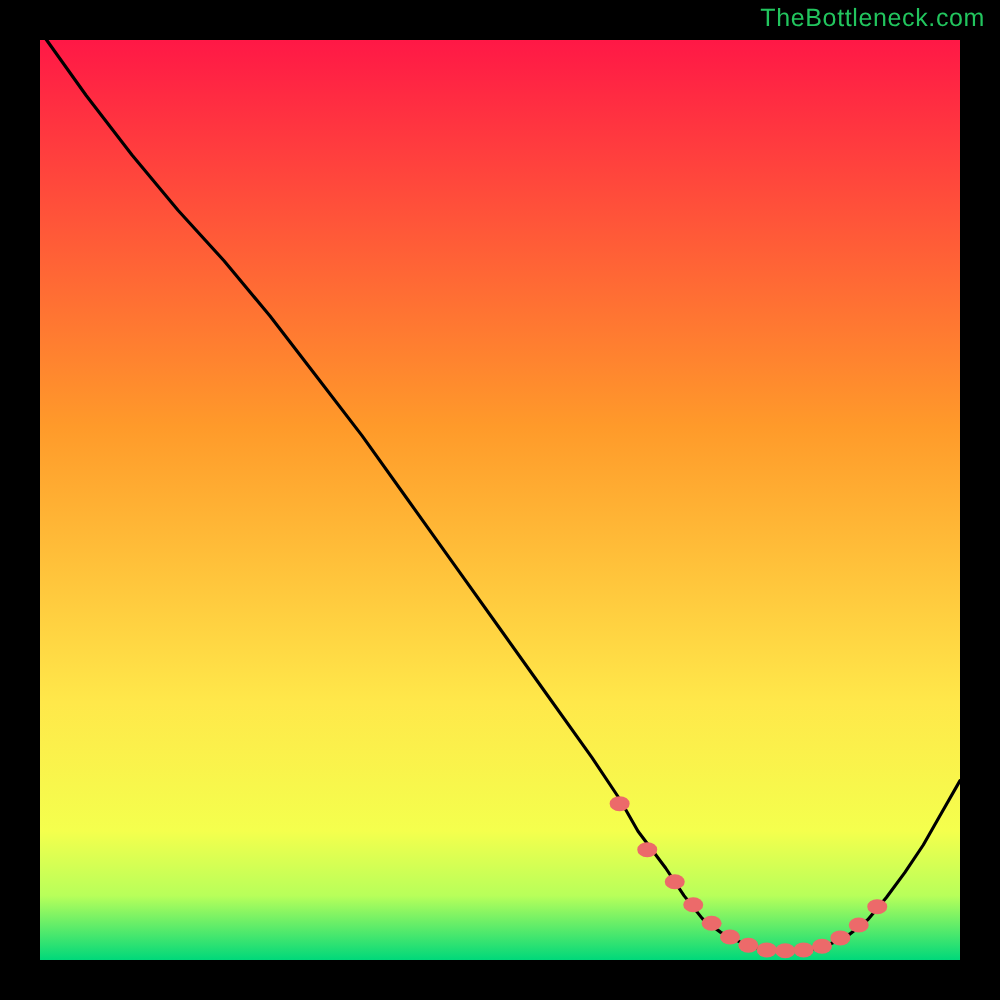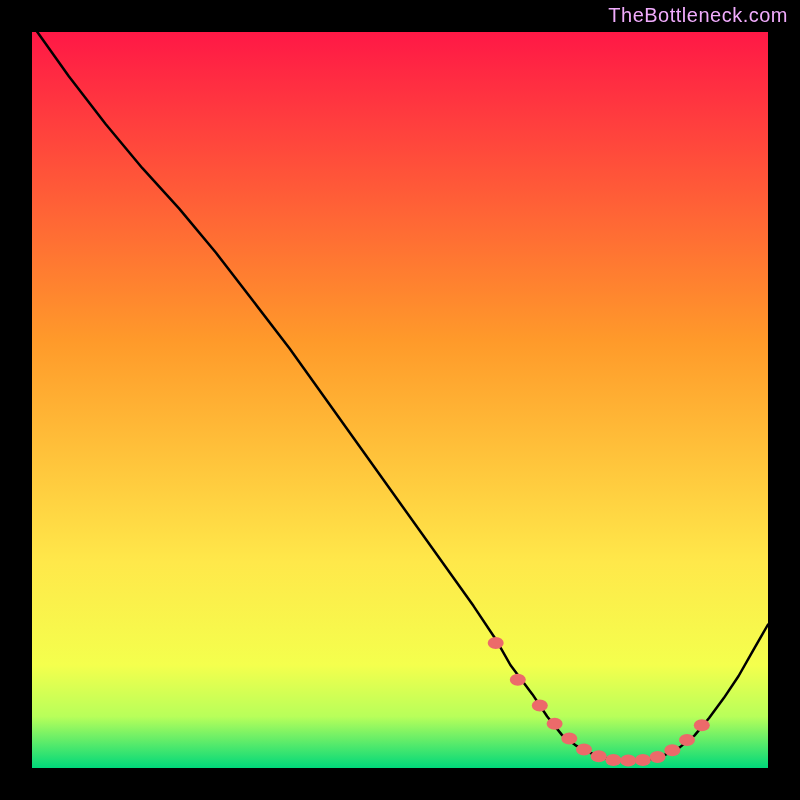--- a/index.html
+++ b/index.html
@@ -8,21 +8,21 @@
     position: relative;
     width: 800px;
     height: 800px;
     background: #000;
   }
   .watermark {
     position: absolute;
     top: 4px;
     right: 12px;
     font: 20px Arial, sans-serif;
-    color: #f0abfc;
+    color: #22c55e;
     letter-spacing: 0.5px;
   }
   .plot-bg {
     position: absolute;
     left: 32px;
     top: 32px;
     width: 736px;
     height: 736px;
     
   }

